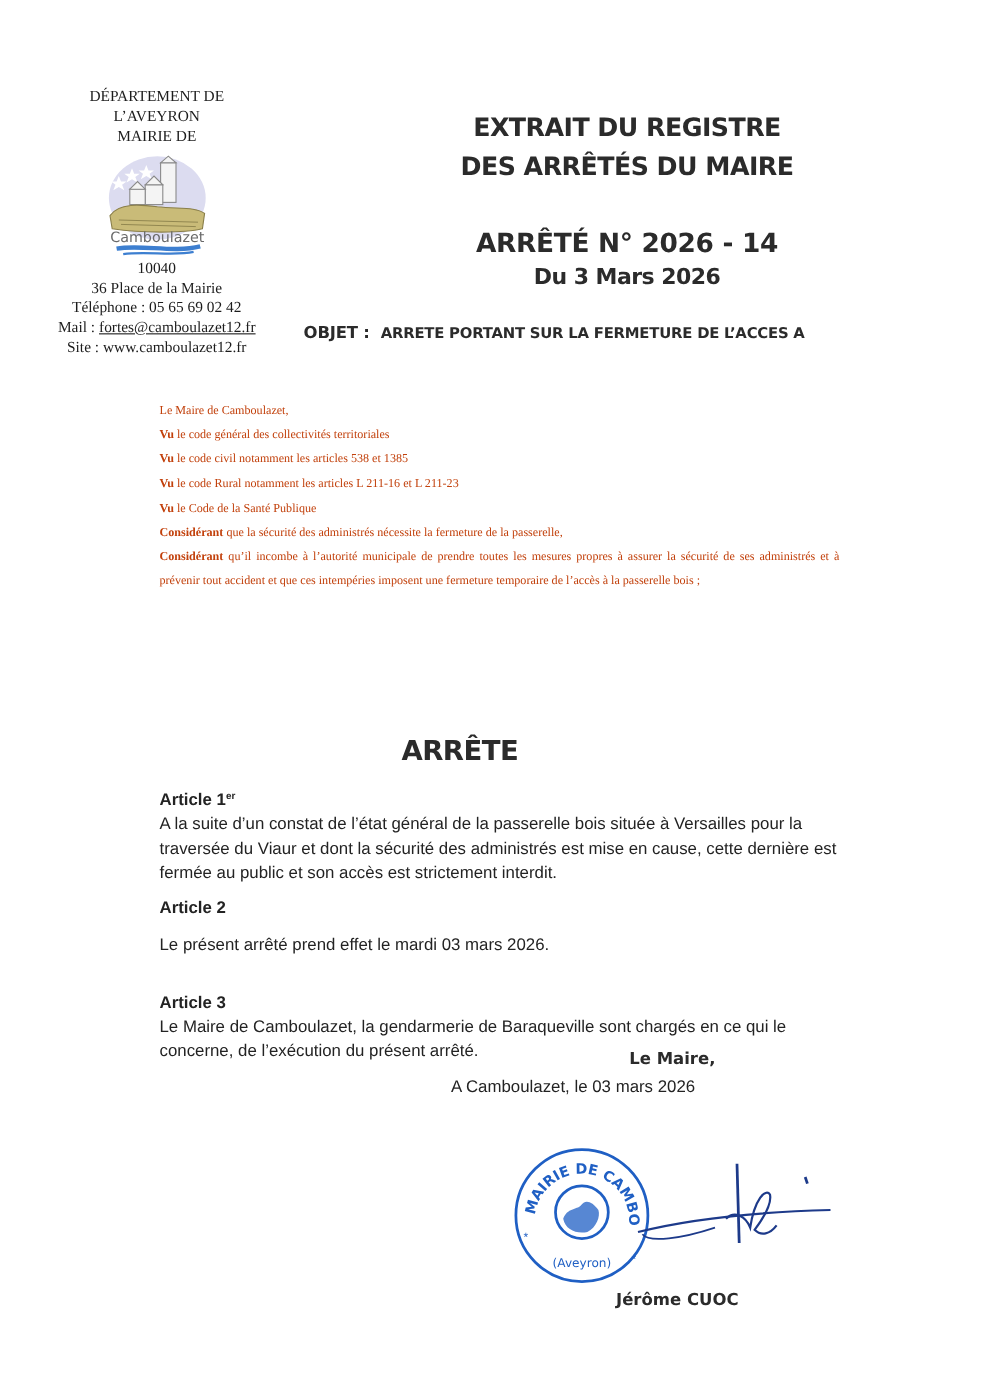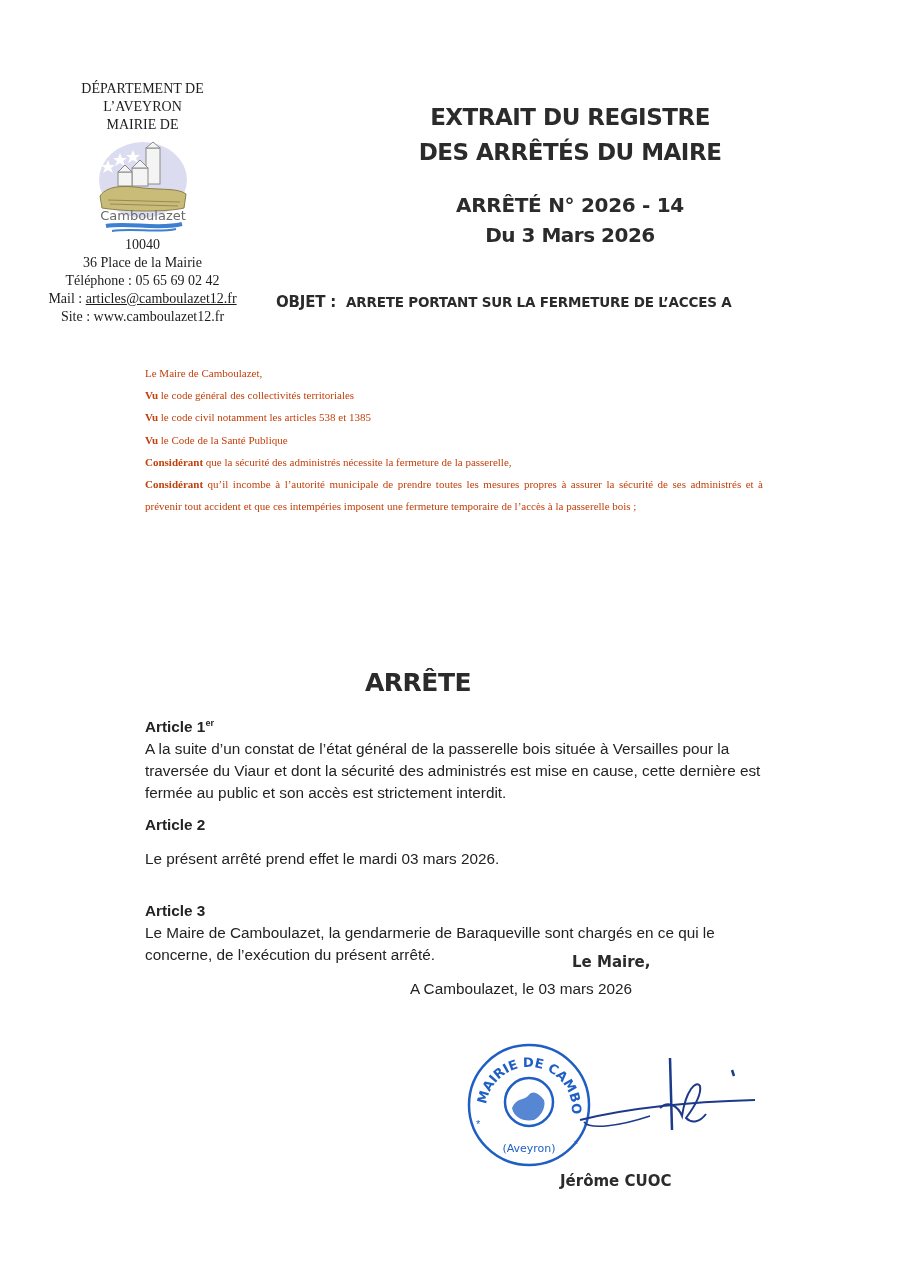--- a/index.html
+++ b/index.html
@@ -19,21 +19,21 @@
   .logo { width: 110px; height: 96px; margin: 4px auto 2px auto; display: block; }
   .letterhead .addr { font-size: 14px; line-height: 18px; }
   .letterhead a { color: #1c1c1c; text-decoration: underline; }
 
   
   .header-block {
     position: absolute; left: 380px; top: 100px; width: 380px; text-align: center;
     font-family: "DejaVu Sans", sans-serif; font-weight: bold; color: #2b2b2b;
   }
   .reg-title { font-size: 23px; line-height: 35px; letter-spacing: -0.5px; }
-  .arrete-no { margin-top: 20px; font-size: 20px; line-height: 30px; letter-spacing: -0.3px; }
+  .arrete-no { margin-top: 36px; font-size: 24px; line-height: 30px; letter-spacing: -0.3px; }
 
   .objet {
     position: absolute; left: 276px; top: 290px; width: 500px;
     font-family: "DejaVu Sans", sans-serif; font-weight: bold; font-size: 13.5px;
     line-height: 25px; color: #2b2b2b; letter-spacing: -0.2px;
   }
   .objet .label { font-size: 15px; margin-right: 10px; }
   .objet .paren { font-weight: bold; }
 
   
@@ -97,40 +97,41 @@
     <path d="M12,58 C20,46 40,48 55,50 C75,52 90,50 98,56 L96,70 C80,74 40,74 14,70 Z" fill="#c9bb78" stroke="#8a7f4a" stroke-width="1"></path>
     <path d="M20,62 L92,64 M22,66 L90,68" stroke="#8a7f4a" stroke-width="0.8" fill="none"></path>
     <text x="55" y="82" text-anchor="middle" font-size="13" fill="#6a6a6a" font-family="DejaVu Sans, sans-serif">Camboulazet</text>
     <path d="M18,88 C40,84 70,92 94,86" stroke="#3d7fd0" stroke-width="4" fill="none"></path>
     <path d="M24,93 C45,90 70,95 88,91" stroke="#3d7fd0" stroke-width="2" fill="none"></path>
   </svg>
   <span class="line addr">10040</span>
   <span class="line addr">36 Place de la Mairie</span>
   <span class="line addr">Téléphone : 05 65 69 02 42</span>
   <span class="line addr">
-    <span>Mail : </span><a>articles@camboulazet12.fr</a>
+    <span>Mail : </span><a>fortes@camboulazet12.fr</a>
   </span>
   <span class="line addr">Site : www.camboulazet12.fr</span>
 </div>
 
 <div class="header-block">
   <div class="reg-title">EXTRAIT DU REGISTRE</div>
   <div class="reg-title">DES ARRÊTÉS DU MAIRE</div>
   <div class="arrete-no">ARRÊTÉ N° 2026 - 14</div>
   <div class="reg-title" style="font-size:20px;line-height:30px;">Du 3 Mars 2026</div>
 </div>
 
 <div class="objet">
   <div><span class="label">OBJET :</span><span>ARRETE PORTANT SUR LA FERMETURE DE L’ACCES A</span></div>
 </div>
 
 <div class="body-text">
   <p>Le Maire de Camboulazet,</p>
   <p><b>Vu</b> <span>le code général des collectivités territoriales</span></p>
   <p><b>Vu</b> <span>le code civil notamment les articles 538 et 1385</span></p>
+  <p><b>Vu</b> <span>le code Rural notamment les articles L 211-16 et L 211-23</span></p>
   <p><b>Vu</b> <span>le Code de la Santé Publique</span></p>
   <p><b>Considérant</b> <span>que la sécurité des administrés nécessite la fermeture de la passerelle,</span></p>
   <p class="just"><b>Considérant</b> <span>qu’il incombe à l’autorité municipale de prendre toutes les mesures propres à assurer la sécurité de ses administrés et à prévenir tout accident et que ces intempéries imposent une fermeture temporaire de l’accès à la passerelle bois ;</span></p>
 </div>
 
 <div class="arrete-title">ARRÊTE</div>
 
 <div class="articles">
   <p class="art-head"><span>Article 1</span><sup>er</sup></p>
   <p>A la suite d’un constat de l’état général de la passerelle bois située à Versailles pour la traversée du Viaur et dont la sécurité des administrés est mise en cause, cette dernière est fermée au public et son accès est strictement interdit.</p>

